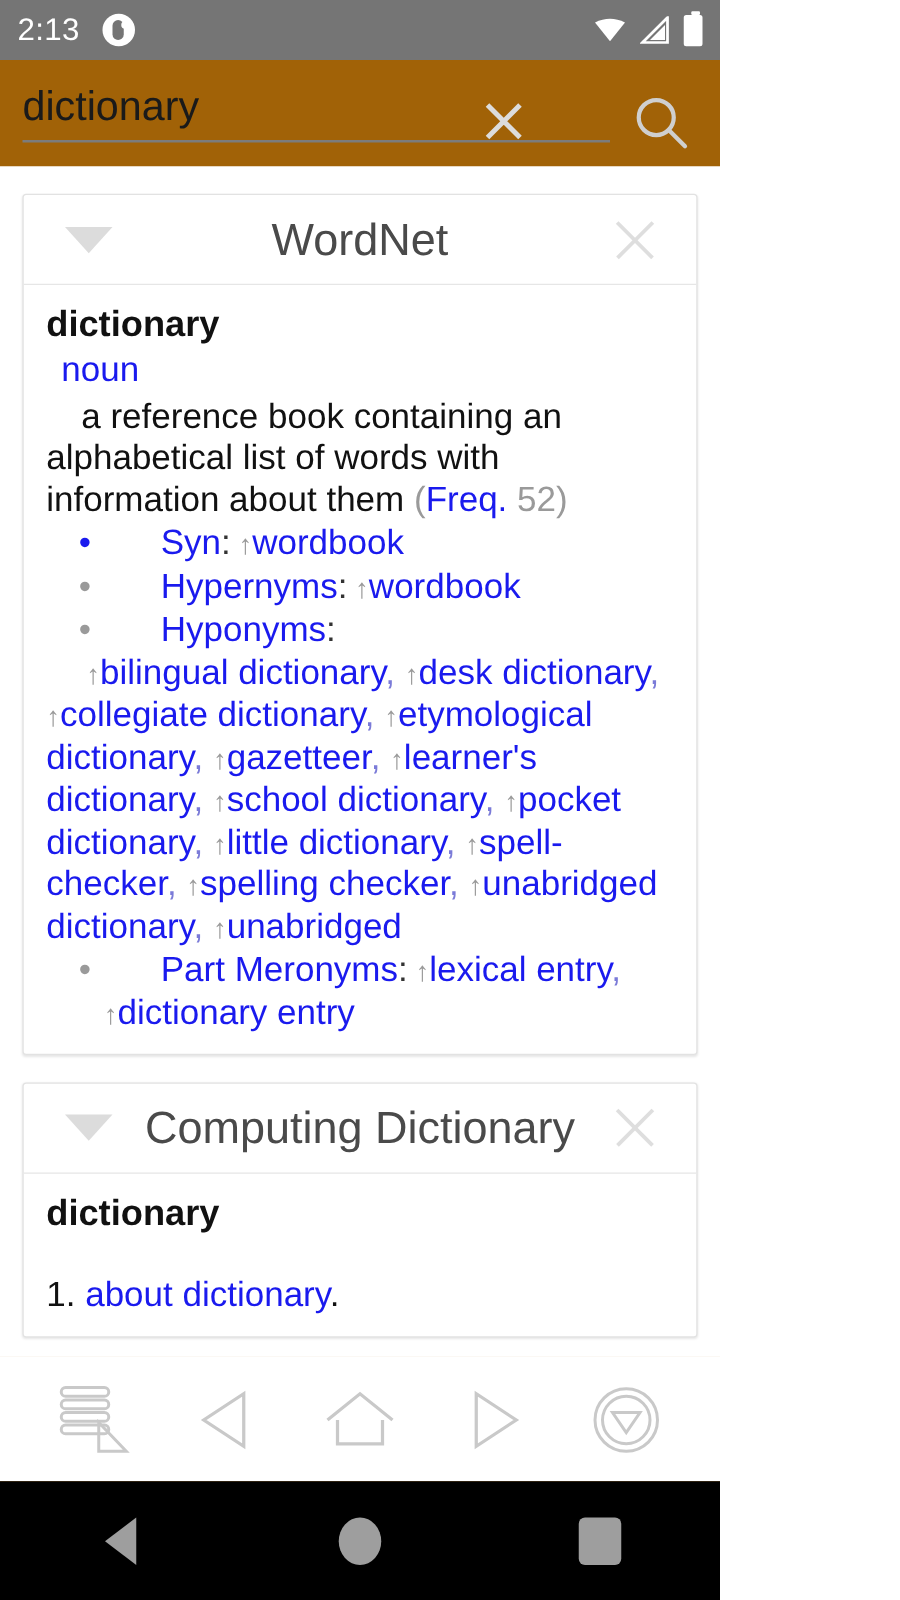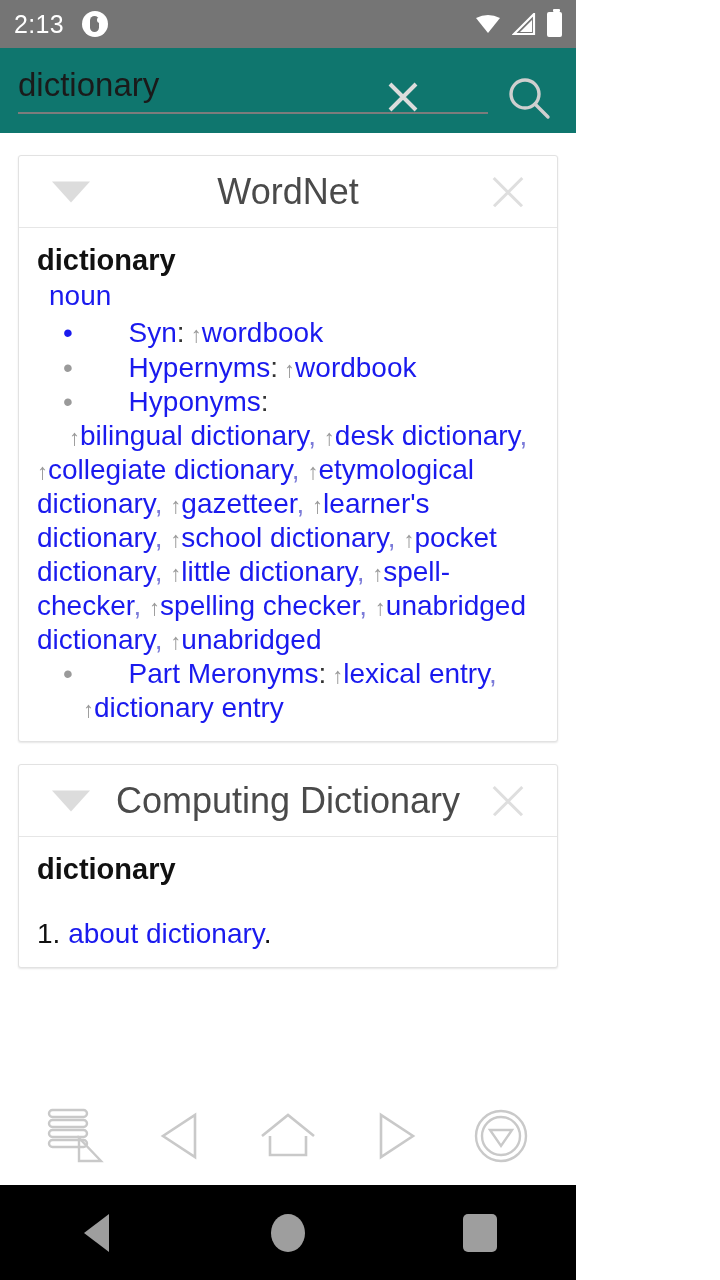--- a/index.html
+++ b/index.html
@@ -2,21 +2,21 @@
 <html><head>
 <meta charset="utf-8">
 <style>
   * { margin:0; padding:0; box-sizing:border-box; }
   html, body {
     width:720px; height:1280px;
     background:#ffffff;
     font-family:"Liberation Sans", sans-serif;
     overflow:hidden;
   }
-  #app { position:relative; width:576px; height:1280px; background:#0f766e; }
+  #app { position:relative; width:576px; height:1280px; background:#a16207; }
 
   
   .statusbar{
     height:48px; background:#757575; color:#fff;
     display:flex; align-items:center; padding:0 14px;
   }
   .sb-time{ font-size:25px; letter-spacing:.3px; }
   .sb-appicon{ margin-left:18px; width:26px; height:26px; position:relative; }
   .sb-appicon .circ{
     position:absolute; inset:0; background:#fff; border-radius:50%;
@@ -221,20 +221,24 @@
 
     <div class="card">
       <div class="card-head">
         <span class="head-caret"></span>
         <span class="card-title">WordNet</span>
         <span class="head-close"></span>
       </div>
       <div class="card-body">
         <div class="headword">dictionary</div>
         <div class="pos">noun</div>
+        <div class="definition">
+          <span>a reference book containing an alphabetical list of words with information about them</span>
+          <span class="freq-paren"> (</span><span class="freq-lab">Freq.</span><span class="freq-num"> </span><span class="freq-num">52</span><span class="freq-paren">)</span>
+        </div>
         <div id="wn-relations">
             <div class="rel rel-indent"><span class="bul bul-syn">• </span><span class="rel-label">Syn</span><span class="colon">:</span><span class="arrow"> ↑</span><span class="link">wordbook</span></div>
             <div class="rel rel-indent"><span class="bul bul-gray">• </span><span class="rel-label">Hypernyms</span><span class="colon">:</span><span class="arrow"> ↑</span><span class="link">wordbook</span></div>
             <div class="rel rel-indent"><span class="bul bul-gray">• </span><span class="rel-label">Hyponyms</span><span class="colon">:</span></div>
             <div class="hypo-list"><span class="arrow">↑</span><span class="link">bilingual dictionary</span><span class="comma">, </span><span class="arrow">↑</span><span class="link">desk dictionary</span><span class="comma">, </span><span class="arrow">↑</span><span class="link">collegiate dictionary</span><span class="comma">, </span><span class="arrow">↑</span><span class="link">etymological dictionary</span><span class="comma">, </span><span class="arrow">↑</span><span class="link">gazetteer</span><span class="comma">, </span><span class="arrow">↑</span><span class="link">learner's dictionary</span><span class="comma">, </span><span class="arrow">↑</span><span class="link">school dictionary</span><span class="comma">, </span><span class="arrow">↑</span><span class="link">pocket dictionary</span><span class="comma">, </span><span class="arrow">↑</span><span class="link">little dictionary</span><span class="comma">, </span><span class="arrow">↑</span><span class="link">spell-checker</span><span class="comma">, </span><span class="arrow">↑</span><span class="link">spelling checker</span><span class="comma">, </span><span class="arrow">↑</span><span class="link">unabridged dictionary</span><span class="comma">, </span><span class="arrow">↑</span><span class="link">unabridged</span></div>
             <div class="rel rel-indent"><span class="bul bul-gray">• </span><span class="rel-label">Part Meronyms</span><span class="colon">:</span><span class="arrow"> ↑</span><span class="link">lexical entry</span><span class="comma">,</span><span class="arrow"> ↑</span><span class="link">dictionary entry</span></div>
           </div>
       </div>
     </div>
 

